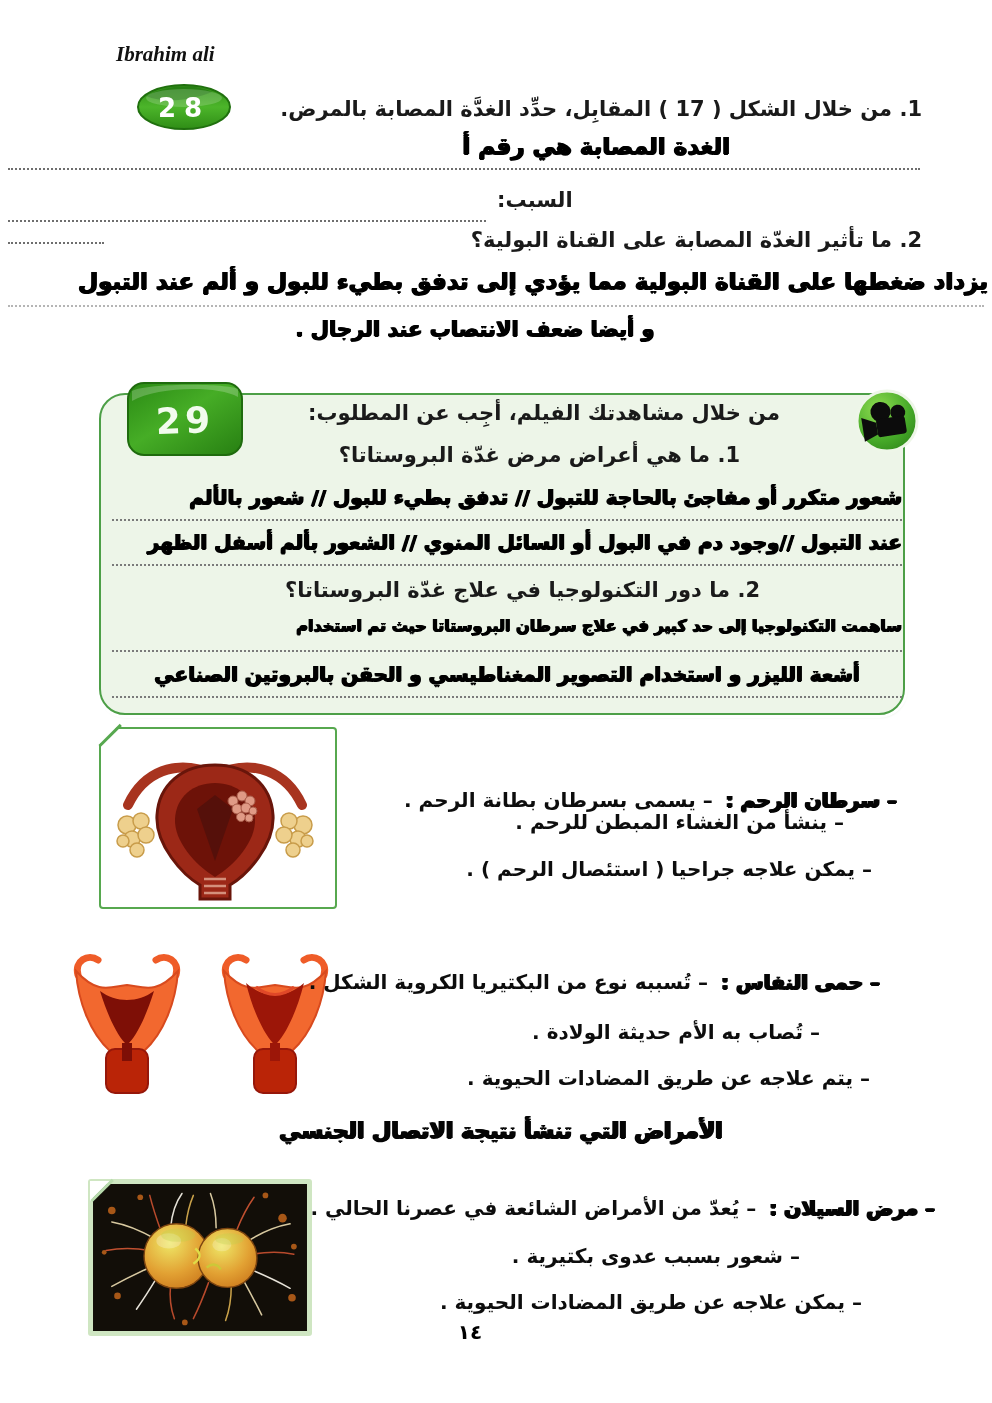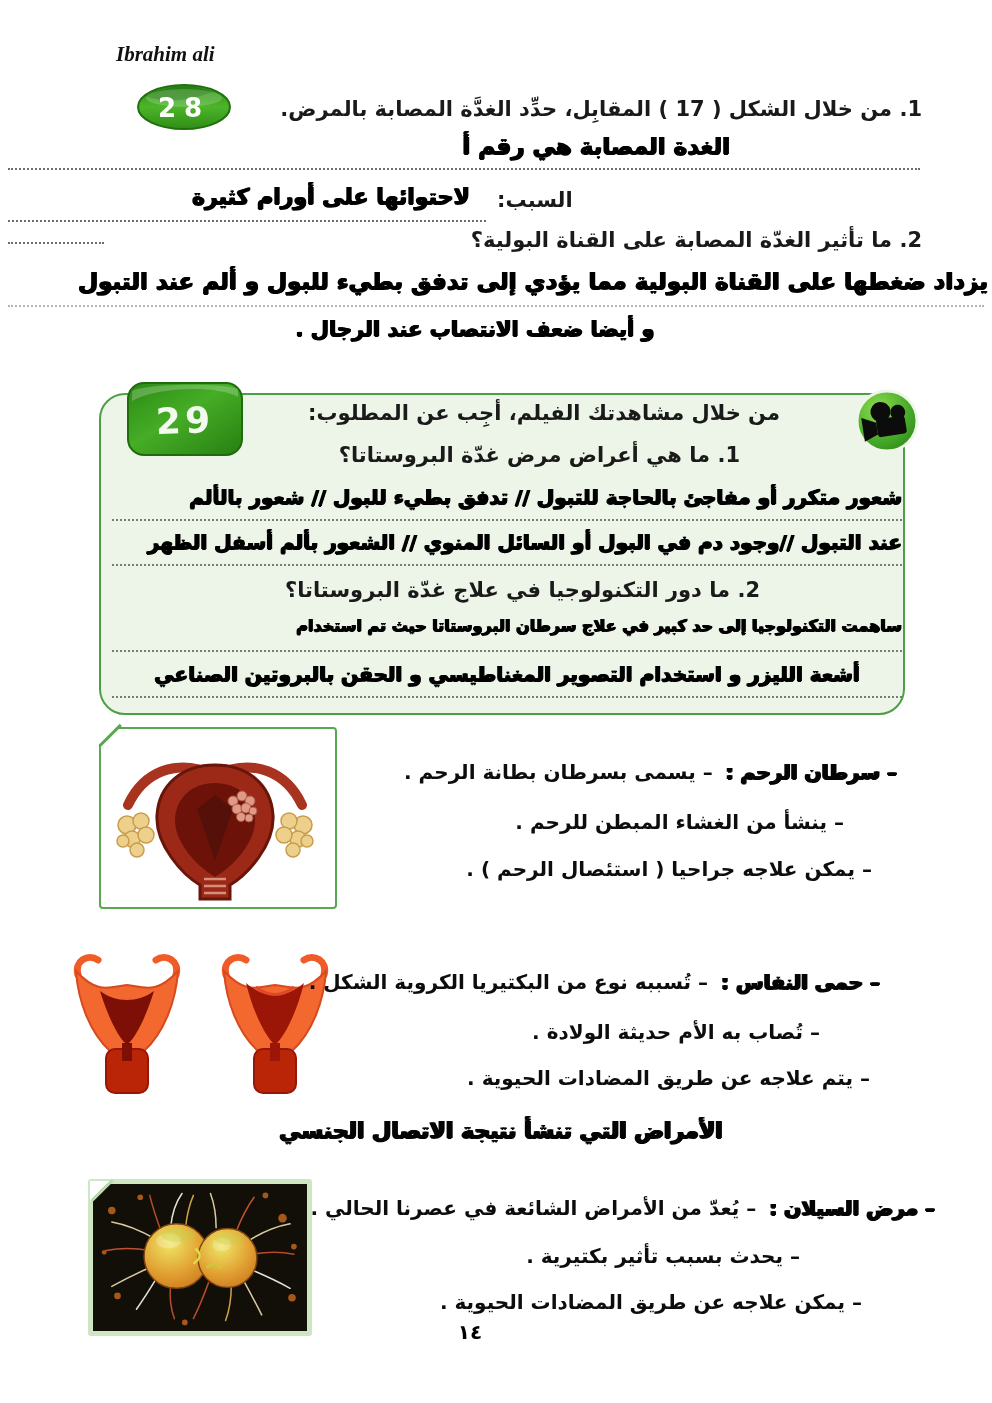--- a/index.html
+++ b/index.html
@@ -48,21 +48,20 @@
     <ellipse cx="48" cy="16" rx="38" ry="9" fill="#ffffff" opacity="0.18"></ellipse>
     <text x="48" y="35" text-anchor="middle" font-size="26" font-weight="bold" fill="#ffffff" letter-spacing="8" font-family="DejaVu Sans, sans-serif">28</text>
   </svg>
 
   <div class="abs rtl printed" style="right:70px;top:97px;">1. من خلال الشكل ( 17 ) المقابِل، حدِّد الغدَّة المصابة بالمرض.</div>
 
   <div class="dot" style="left:8px;width:912px;top:168px;"></div>
   <div class="abs rtl hand" style="right:262px;top:133px;font-size:23px;">الغدة المصابة هي رقم  أ</div>
 
   <div class="abs rtl printed" style="left:497px;top:188px;">السبب:</div>
-  <div class="abs rtl hand" style="left:192px;top:184px;font-size:22px;">لاحتوائها على أورام كثيرة</div>
   <div class="dot" style="left:8px;width:478px;top:220px;"></div>
   <div class="dot" style="left:8px;width:96px;top:242px;"></div>
 
   <div class="abs rtl printed" style="right:70px;top:228px;">2. ما تأثير الغدّة المصابة على القناة البولية؟</div>
 
   <div class="dot faint" style="left:8px;width:976px;top:305px;"></div>
   <div class="abs rtl hand" style="left:4px;width:984px;top:268px;font-size:23px;text-align:right;">يزداد ضغطها على القناة البولية مما يؤدي إلى تدفق بطيء للبول و ألم عند التبول</div>
   <div class="abs rtl hand" style="left:260px;width:430px;top:317px;font-size:21px;text-align:center;">و أيضا ضعف الانتصاب عند الرجال .</div>
 
   <div class="greenbox"></div>
@@ -143,21 +142,21 @@
         <circle cx="140" cy="88" r="4.5"></circle>
           <circle cx="148" cy="89" r="4"></circle>
       </g>
       <g stroke="#d4907c" stroke-width="2.5">
         <line x1="103" y1="150" x2="125" y2="150"></line>
           <line x1="103" y1="157" x2="125" y2="157"></line>
         <line x1="103" y1="164" x2="125" y2="164"></line>
       </g>
     </svg>
   </div>
-  <div class="drow" style="right:95px;top:760px;">
+  <div class="drow" style="right:95px;top:788px;">
     <span class="deco dtitle">– سرطان الرحم :</span>
     <span>– يسمى بسرطان بطانة الرحم .</span>
   </div>
   <div class="drow" style="right:120px;top:857px;">– يمكن علاجه جراحيا ( استئصال الرحم ) .</div>
   <div class="drow" style="right:148px;top:810px;">– ينشأ من الغشاء المبطن للرحم .</div>
 
   <div class="abs" style="left:60px;top:949px;">
     <svg width="284" height="150" viewBox="0 0 284 150">
       <g transform="translate(8,4)">
         <path d="M10,22 C6,8 20,0 30,7" stroke="#ef5c28" stroke-width="7" fill="none" stroke-linecap="round"></path>
@@ -235,18 +234,18 @@
       <ellipse cx="78" cy="60" rx="13" ry="8" fill="#ffffff" opacity="0.25"></ellipse>
       <ellipse cx="134" cy="64" rx="10" ry="7" fill="#ffffff" opacity="0.22"></ellipse>
       <ellipse cx="88" cy="54" rx="18" ry="7" fill="#b8d24a" opacity="0.3"></ellipse>
       <ellipse cx="142" cy="58" rx="15" ry="6" fill="#b8d24a" opacity="0.28"></ellipse>
     </svg>
   </div>
   <div class="drow" style="right:57px;top:1196px;">
     <span class="deco dtitle">– مرض السيلان :</span>
     <span>– يُعدّ من الأمراض الشائعة في عصرنا الحالي .</span>
   </div>
-  <div class="drow" style="right:192px;top:1244px;">– يحدث بسبب تأثير بكتيرية .</div>
+  <div class="drow" style="right:192px;top:1244px;">– شعور بسبب عدوى بكتيرية .</div>
   <div class="drow" style="right:130px;top:1290px;">– يمكن علاجه عن طريق المضادات الحيوية .</div>
 
   <div class="abs pagenum" style="left:440px;width:60px;top:1320px;">١٤</div>
 
 </div>
 
 </body></html>

